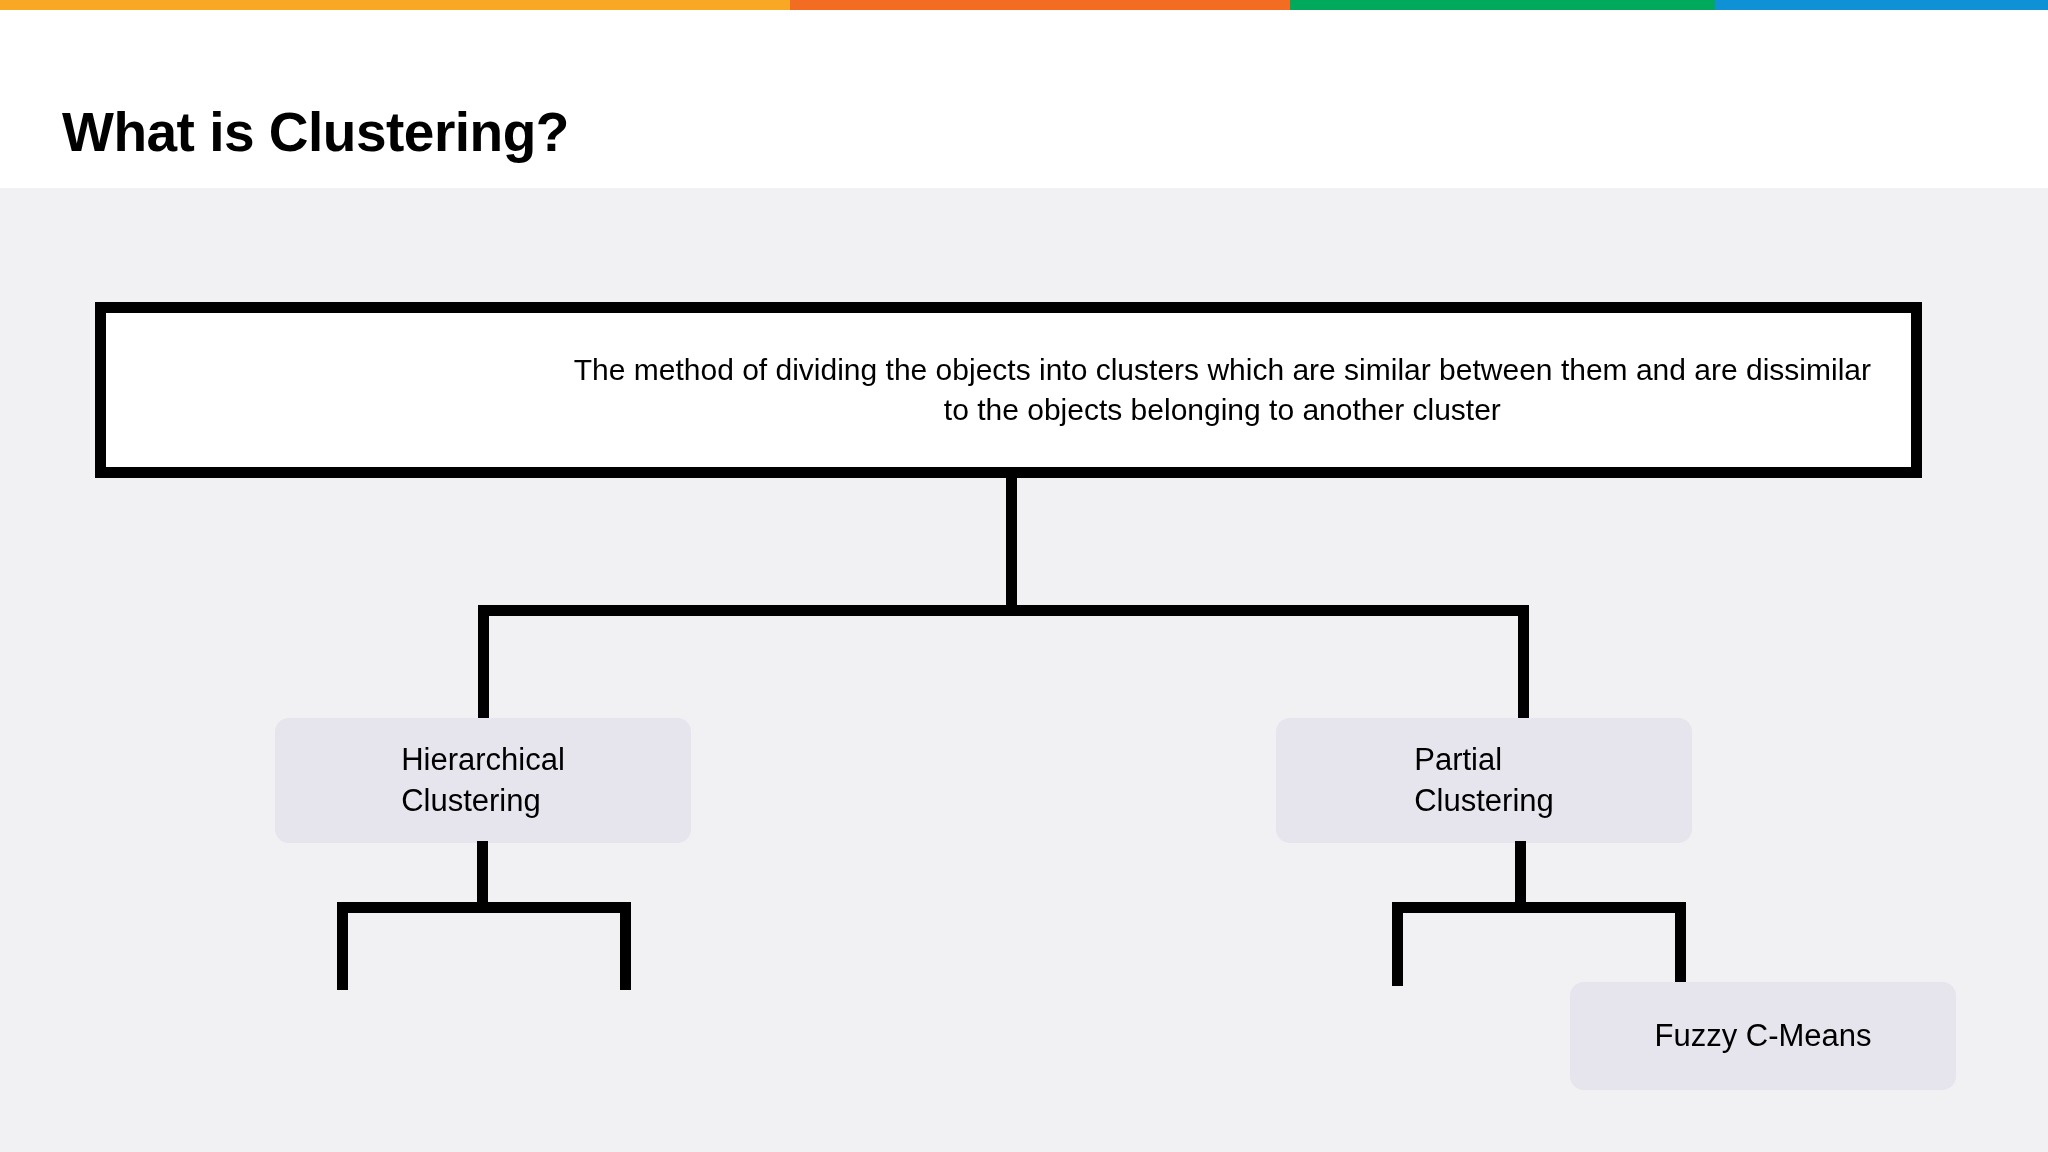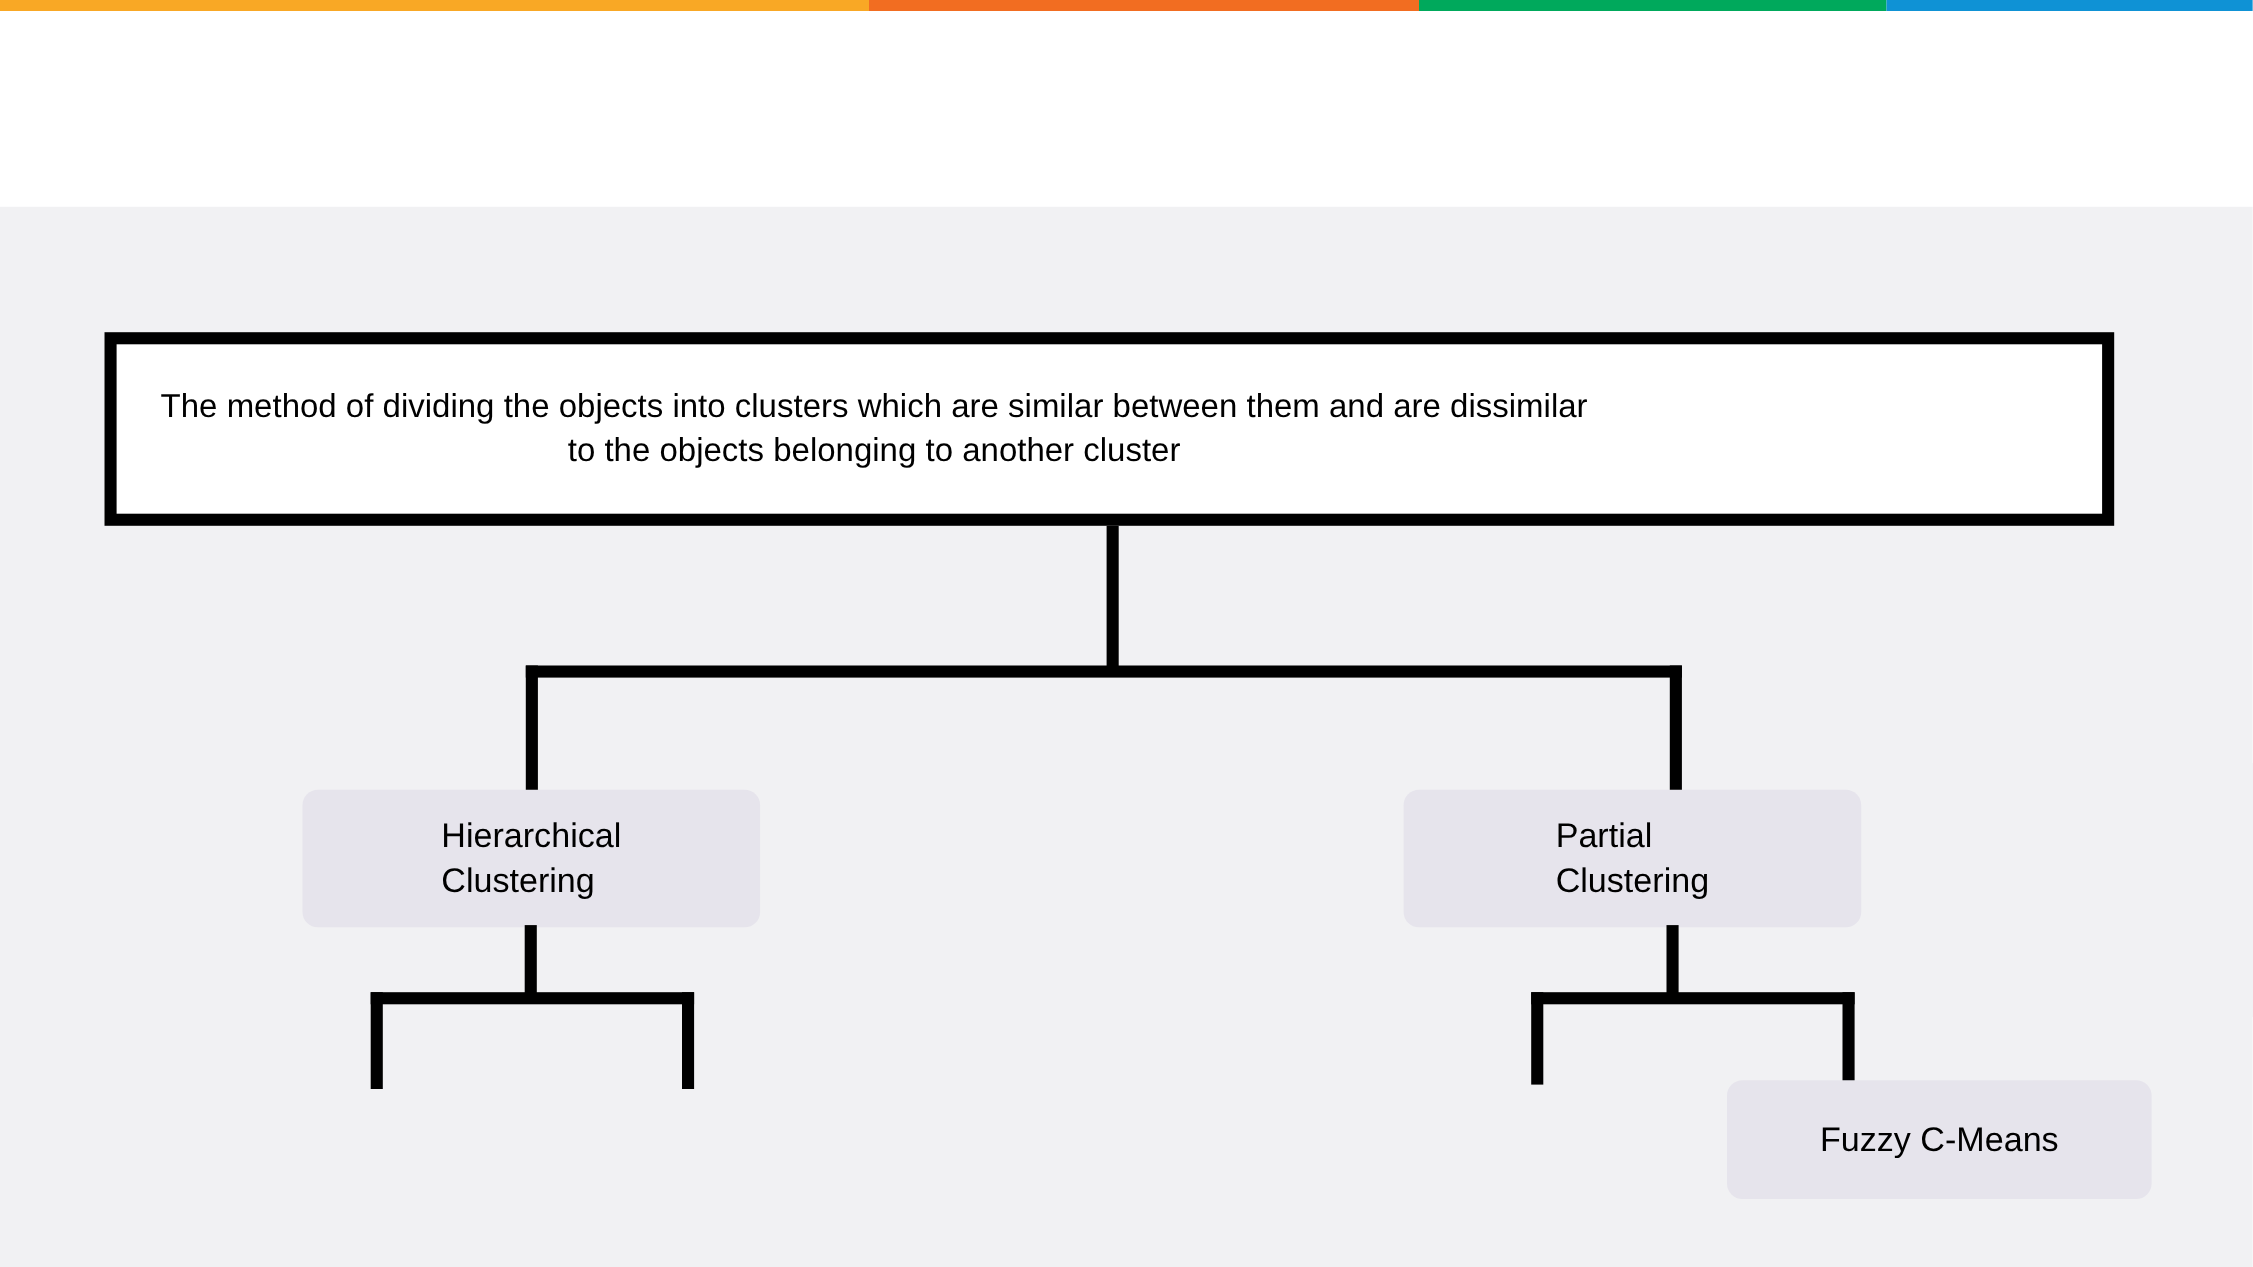--- a/index.html
+++ b/index.html
@@ -67,21 +67,21 @@
     position: absolute;
     left: 95px;
     top: 114px;          
     width: 1827px;
     height: 176px;
     background: #ffffff;
     border: 11px solid #000000;
     box-sizing: border-box;
     display: flex;
     align-items: center;
-    justify-content: flex-start;
+    justify-content: flex-end;
   }
   #definition-text {
     font-size: 30px;
     line-height: 1.33;
     color: #000000;
     text-align: center;
     padding: 0 40px;
     white-space: pre-line;
   }
 
@@ -116,20 +116,23 @@
 
 <div id="slide">
 
   <div id="accent-bar">
     <div class="accent-seg" style="width:790px;background:#f9a825;"></div>
     <div class="accent-seg" style="width:500px;background:#f26d21;"></div>
     <div class="accent-seg" style="width:425px;background:#00a95c;"></div>
     <div class="accent-seg" style="width:333px;background:#0f92d5;"></div>
   </div>
 
+  <div id="header">
+    <div id="page-title">What is Clustering?</div>
+  </div>
 
   <div id="canvas">
 
     <div id="definition-box">
       <div id="definition-text">The method of dividing the objects into clusters which are similar between them and are dissimilar
 to the objects belonging to another cluster</div>
     </div>
 
     <div class="conn" style="left:1006px; top:290px; width:11px; height:132px;"></div>
 

